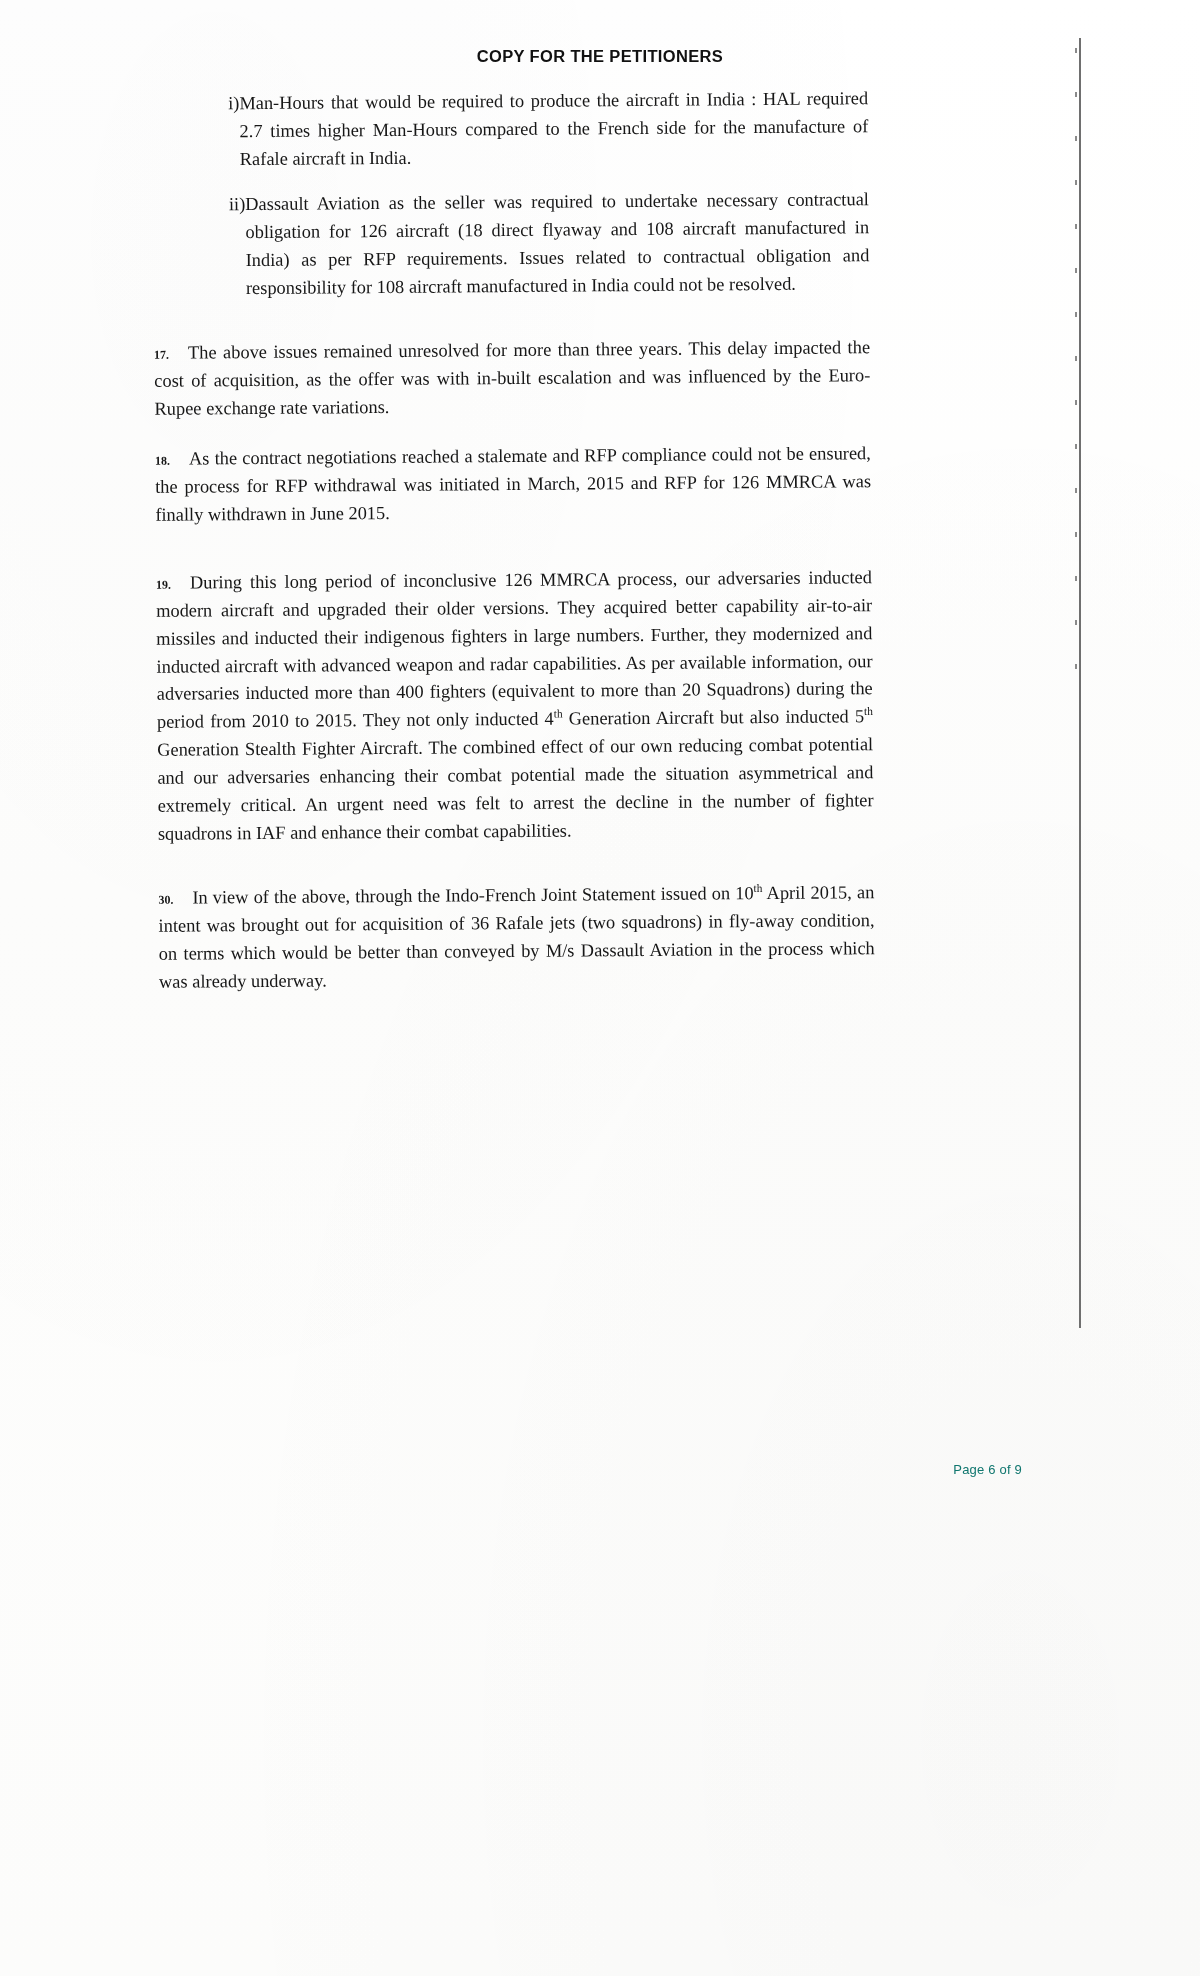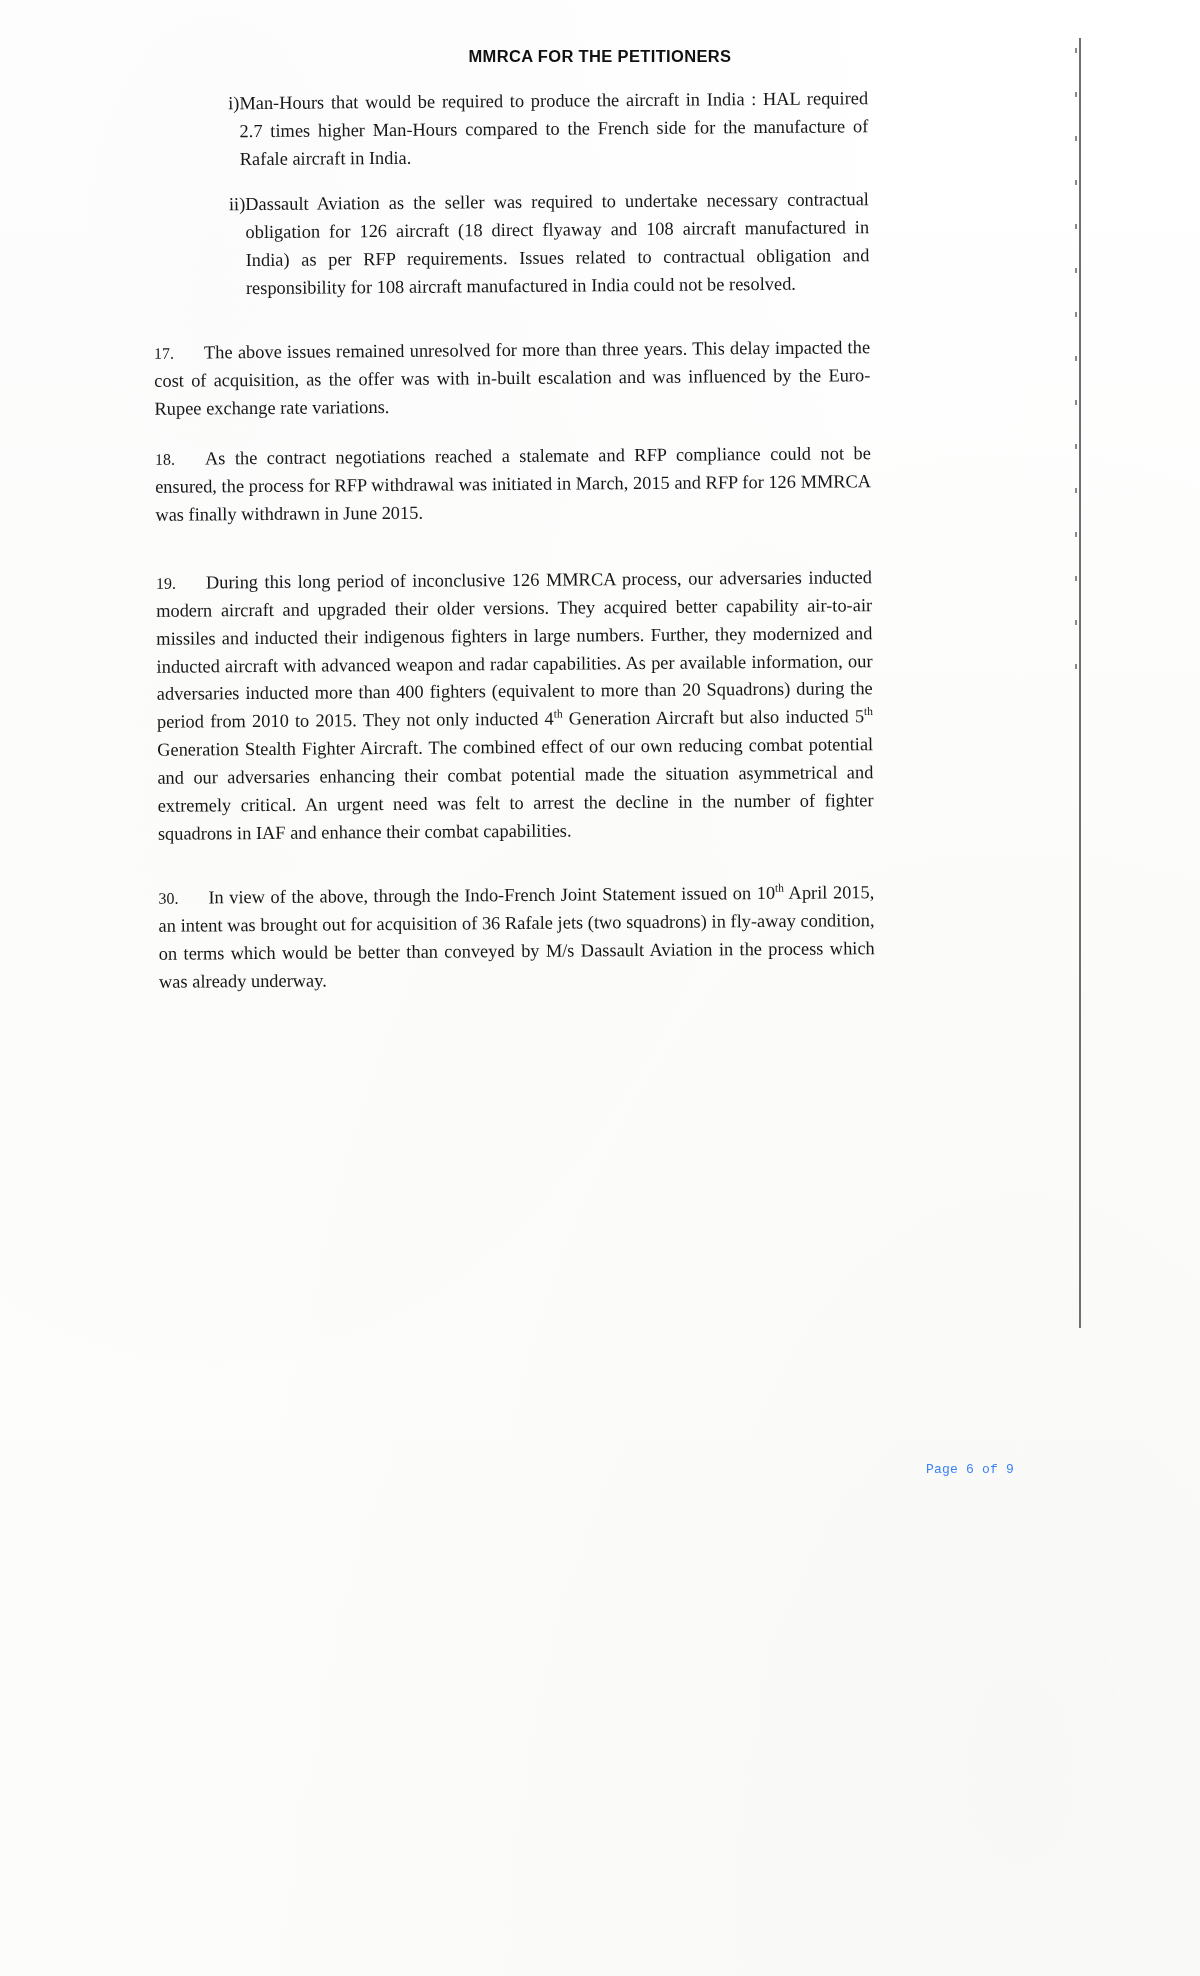--- a/index.html
+++ b/index.html
@@ -90,42 +90,42 @@
     flex: 1 1 auto;
     text-align: justify;
   }
 
   
   .num-para {
     margin-top: 22px;
     text-indent: 0;
   }
   .num-para .num {
-    font-weight: 400;
-    font-size: 16px;
-    margin-right: 30px;
+    font-weight: 700;
+    font-size: 12px;
+    margin-right: 19px;
   }
 
   .gap-lg { margin-top: 36px; }
   .gap-xl { margin-top: 40px; }
 
   sup {
     font-size: 0.62em;
     vertical-align: super;
     line-height: 0;
   }
 
   
   .doc-footer {
     position: absolute;
     top: 1462px;
-    right: 186px;
-    font-family: Liberation Mono, monospace;
+    right: 178px;
+    font-family: Liberation Sans, sans-serif;
     font-size: 13px;
-    color: #3b82f6;
+    color: #0f766e;
     letter-spacing: 0.2px;
   }
 
   
   .edge-rule {
     position: absolute;
     top: 38px;
     left: 1079px;
     width: 2px;
     height: 1290px;
@@ -143,21 +143,21 @@
       rgba(255,255,255,0) 5px, rgba(255,255,255,0) 44px
     );
     background-size: 2px 44px;
   }
 </style>
 </head>
 <body>
 
 <div class="page">
 
-  <div class="doc-header">MMRCA FOR THE PETITIONERS</div>
+  <div class="doc-header">COPY FOR THE PETITIONERS</div>
 
   <div class="body-block">
 
     <div class="roman-list">
 
       <div class="roman-item">
         <span class="roman-marker">i)</span>
         <span class="roman-text">Man-Hours that would be required to produce the aircraft in India : HAL required 2.7 times higher Man-Hours compared to the French side for the manufacture of Rafale aircraft in India.</span>
       </div>
 

